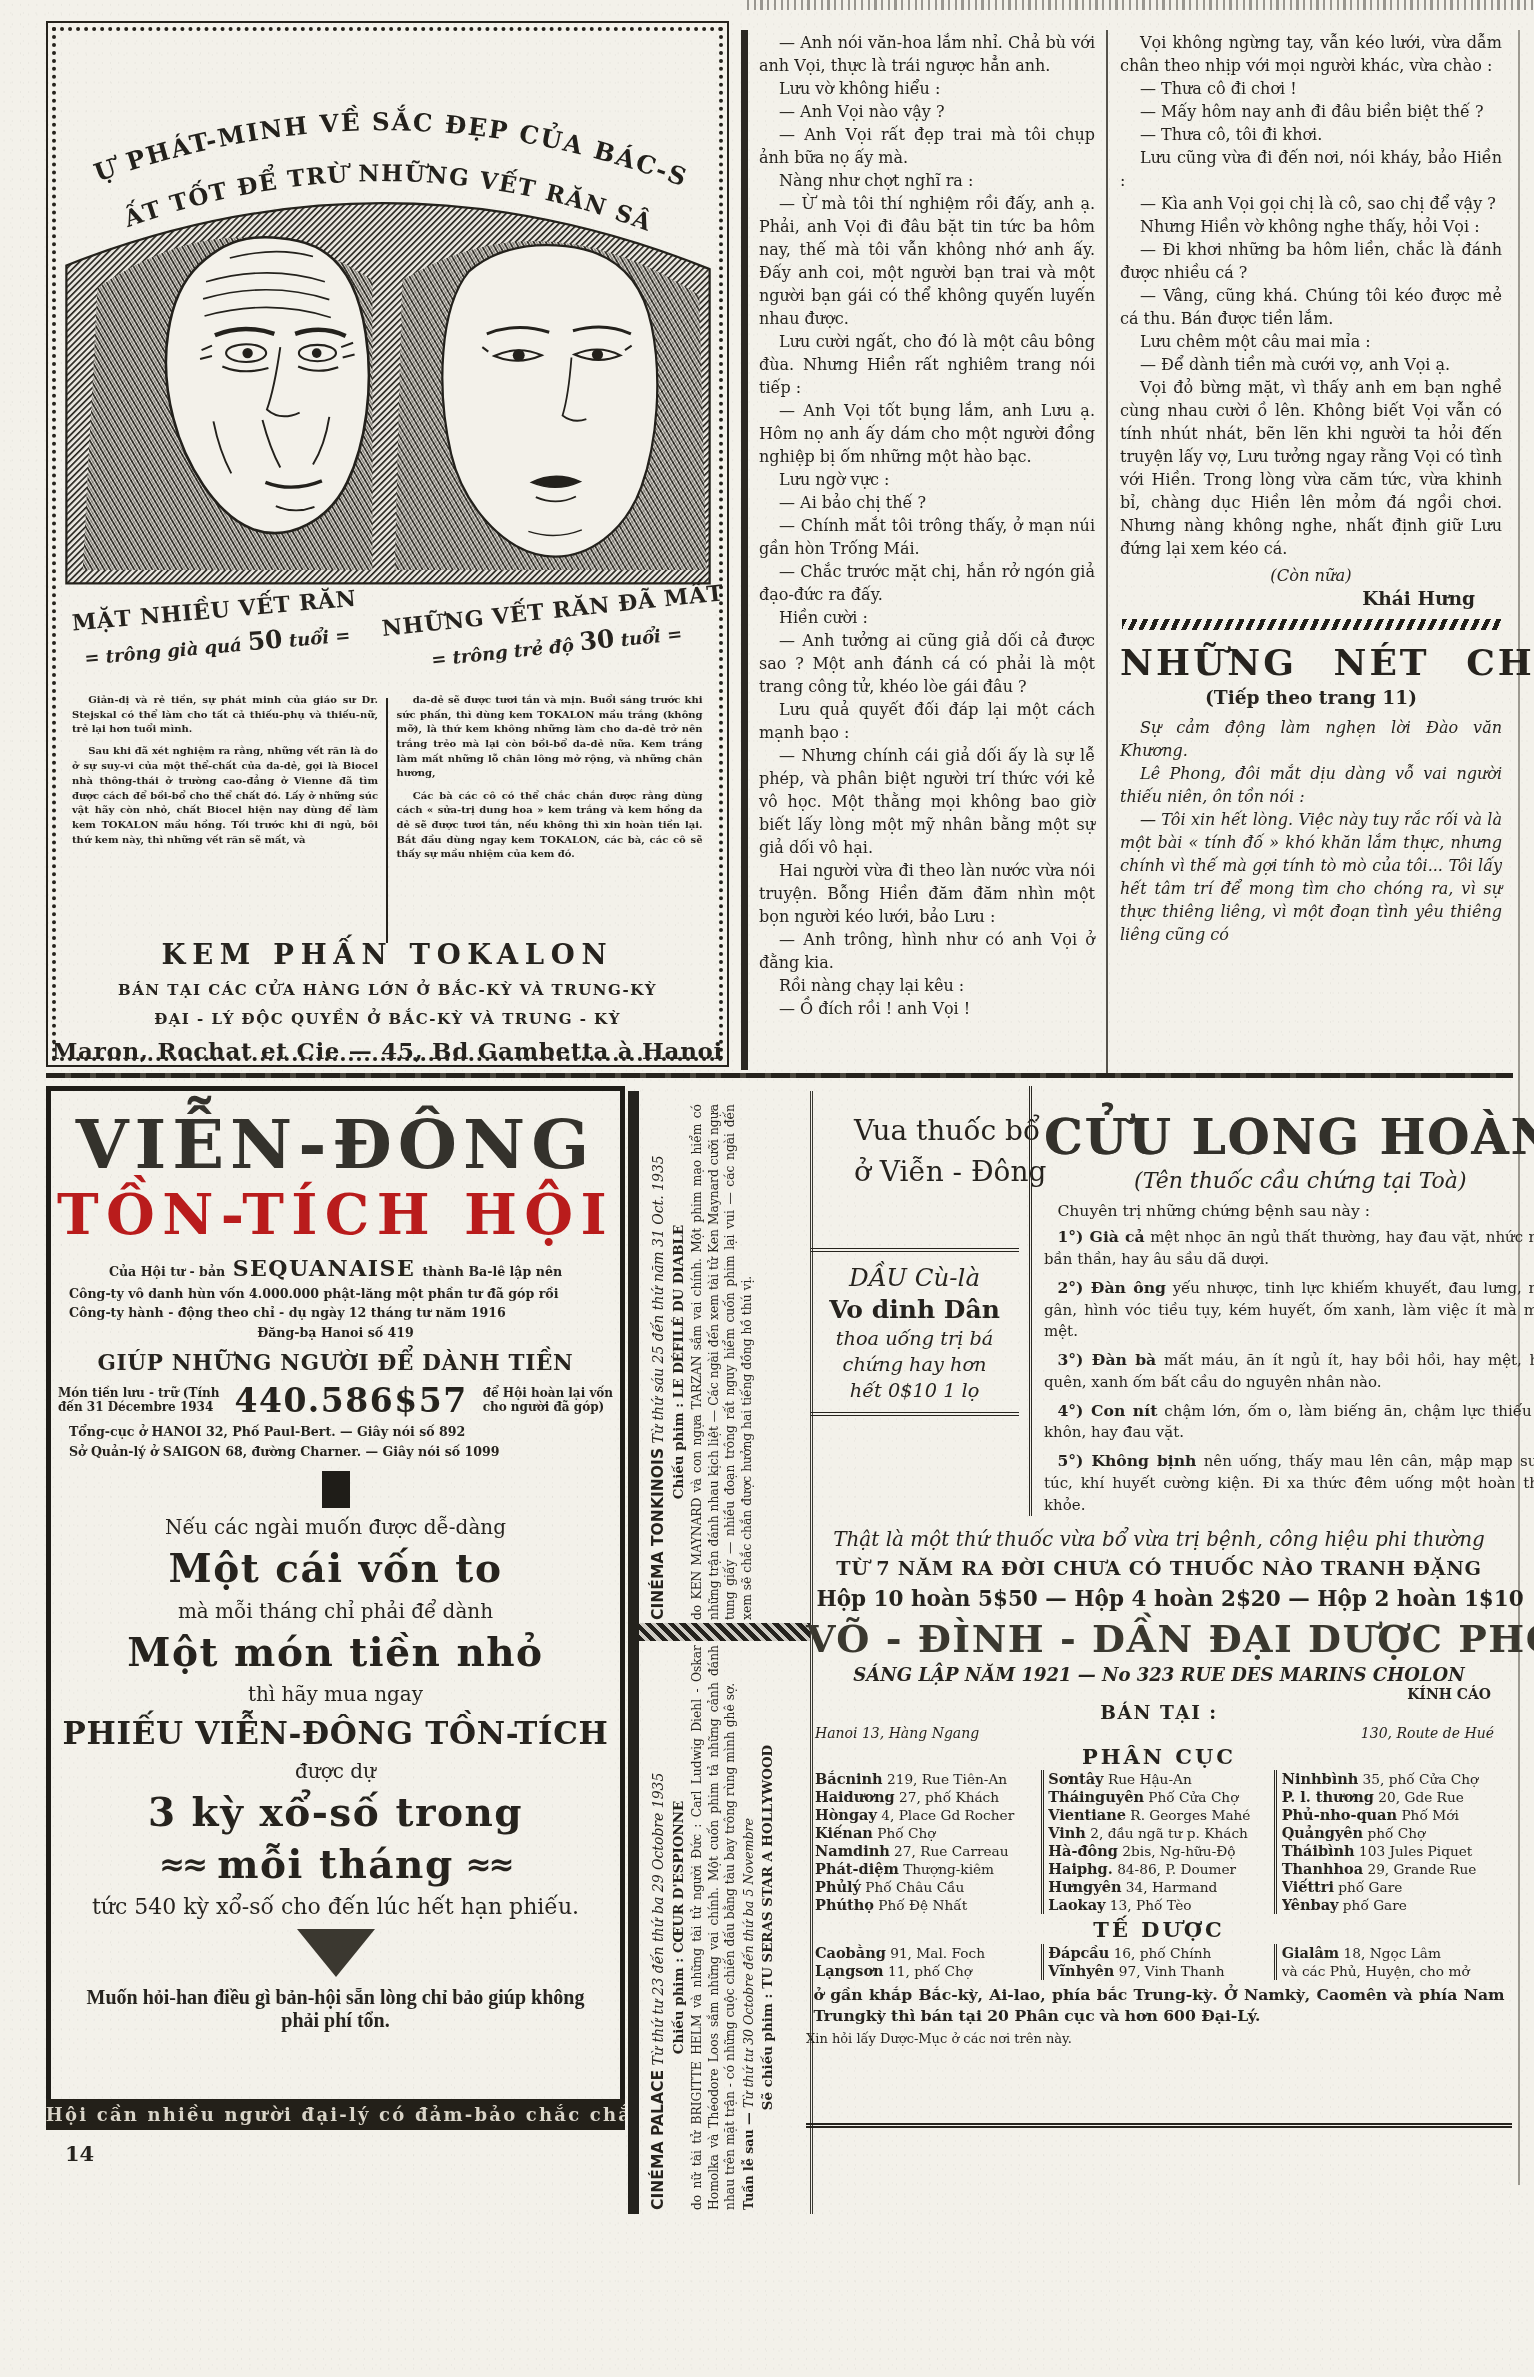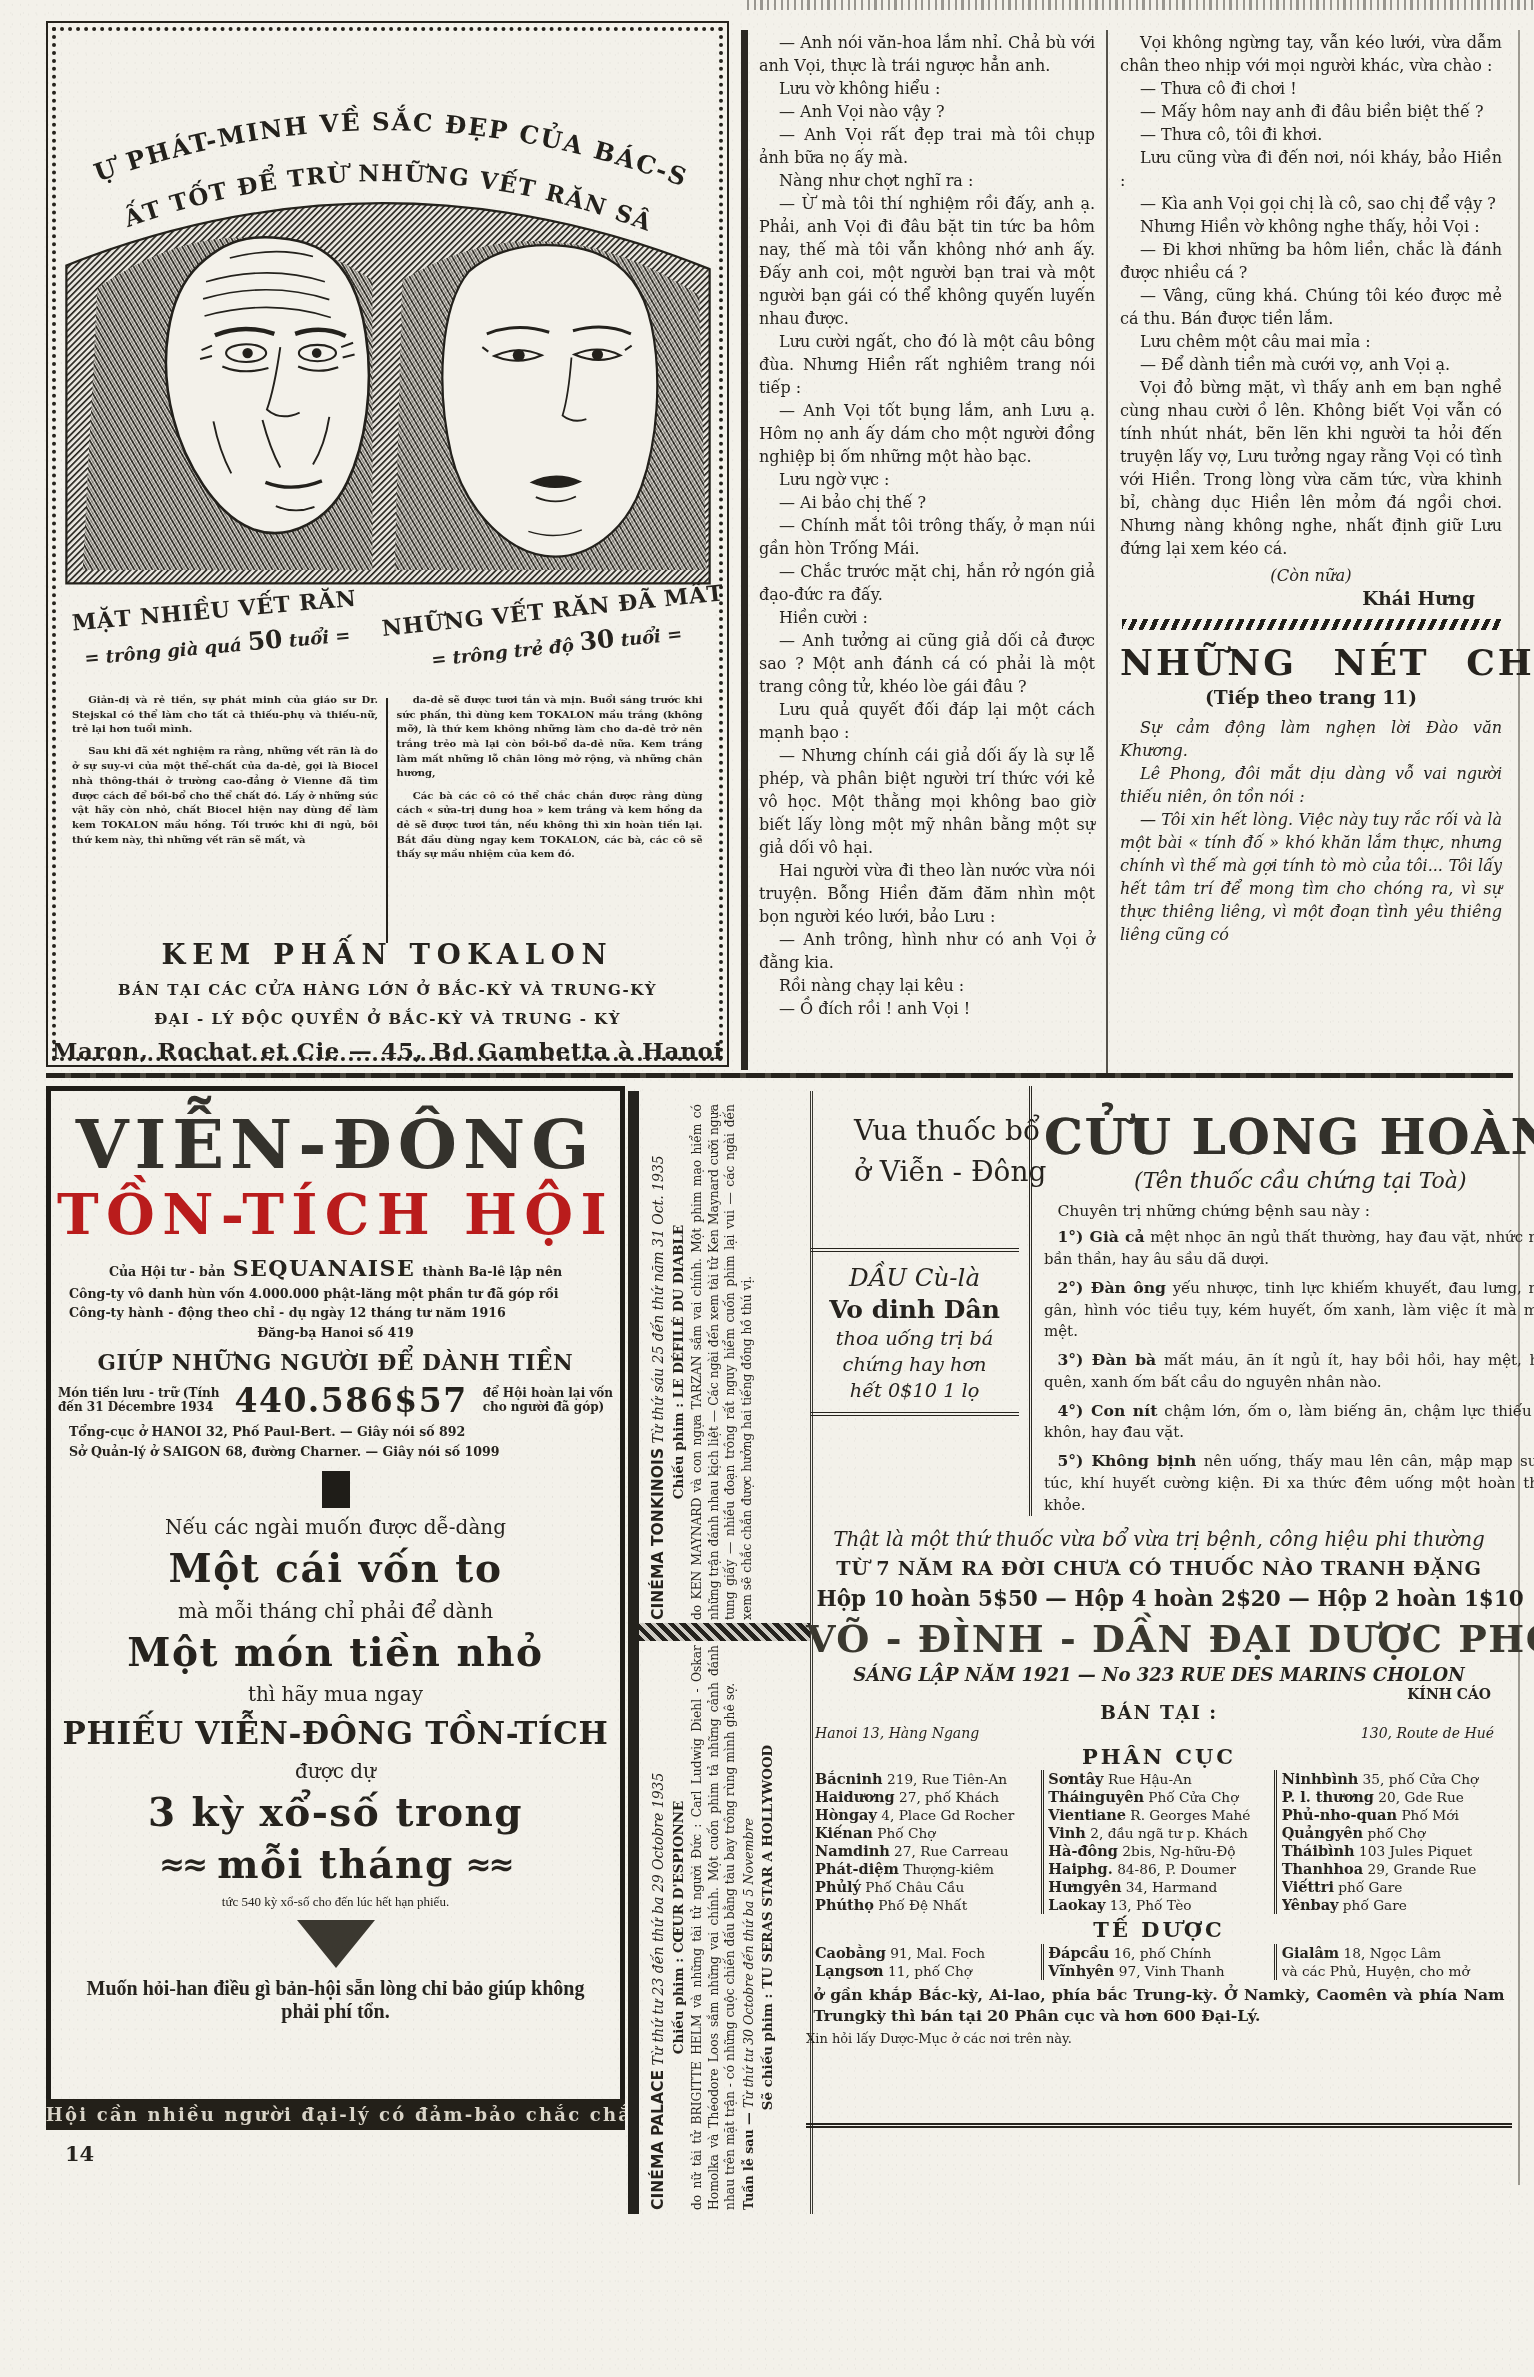--- a/index.html
+++ b/index.html
@@ -59,21 +59,21 @@
   .vd-intro1{margin:13.4px 13.4px 0;font-size:12.6px;font-weight:bold;display:flex;align-items:baseline;justify-content:center;gap:7.4px;white-space:nowrap;}
   .seq{font-size:22px;letter-spacing:1.5px;}
   .vd-small{margin:4.5px 18px 0;font-size:12.6px;font-weight:bold;text-align:justify;}
   .vd-small.center{text-align:center;}
   .vd-giup{margin:10.4px 7.4px 0;font-size:21.5px;font-weight:bold;letter-spacing:0.7px;white-space:nowrap;}
   .vd-amt{display:flex;align-items:center;justify-content:center;gap:15px;margin-top:6px;}
   .vd-amt-side{font-size:12px;font-weight:bold;text-align:left;}
   .vd-num{font-size:33px;font-weight:bold;letter-spacing:1.5px;}
   .vd-square{width:28px;height:37px;background:#1f1d18;margin:12px auto 7.4px;}
   .vd-m1{margin:7.4px 0 0;font-size:20px;}
-  .vd-m2{margin:7.4px 13.4px 0;font-size:13px;font-family:Liberation Serif, serif;}
+  .vd-m2{margin:7.4px 13.4px 0;font-size:22px;}
   .vd-big{margin:6px 0 0;font-size:39px;font-weight:bold;letter-spacing:1.5px;}
   .vd-big2{margin:9px 0 0;font-size:31px;font-weight:bold;letter-spacing:0.7px;white-space:nowrap;}
   .moith{display:flex;align-items:center;justify-content:center;gap:12px;}
   .squig{font-size:31px;letter-spacing:-3px;font-weight:bold;}
   .vd-tri{width:0;height:0;margin:10.4px auto 4.5px;border-left:39px solid transparent;border-right:39px solid transparent;border-top:48px solid #3b3830;}
   .vd-ask{margin:9px 22px 8px;font-size:20px;font-weight:bold;font-family:Liberation Serif, serif;}
   .vd-bar{position:absolute;left:-5.2px;right:-5.2px;bottom:-5.2px;height:31px;line-height:31px;background:#232019;color:#d9d4c8;
     font-size:18px;font-weight:bold;letter-spacing:2.2px;white-space:nowrap;overflow:hidden;}
 
   

